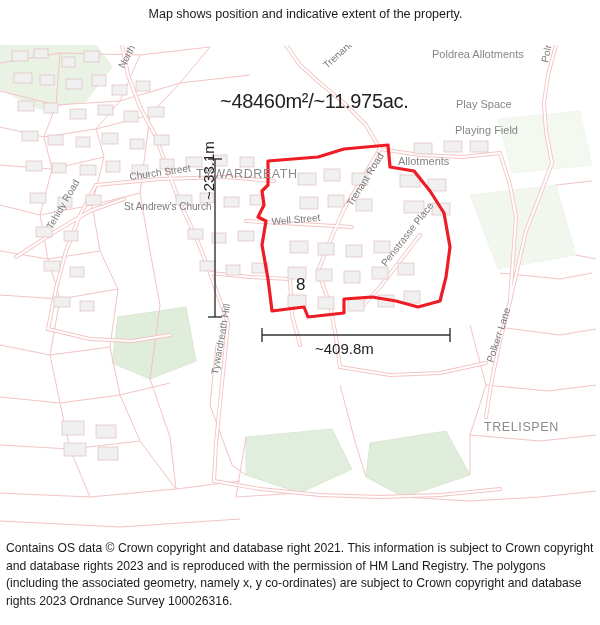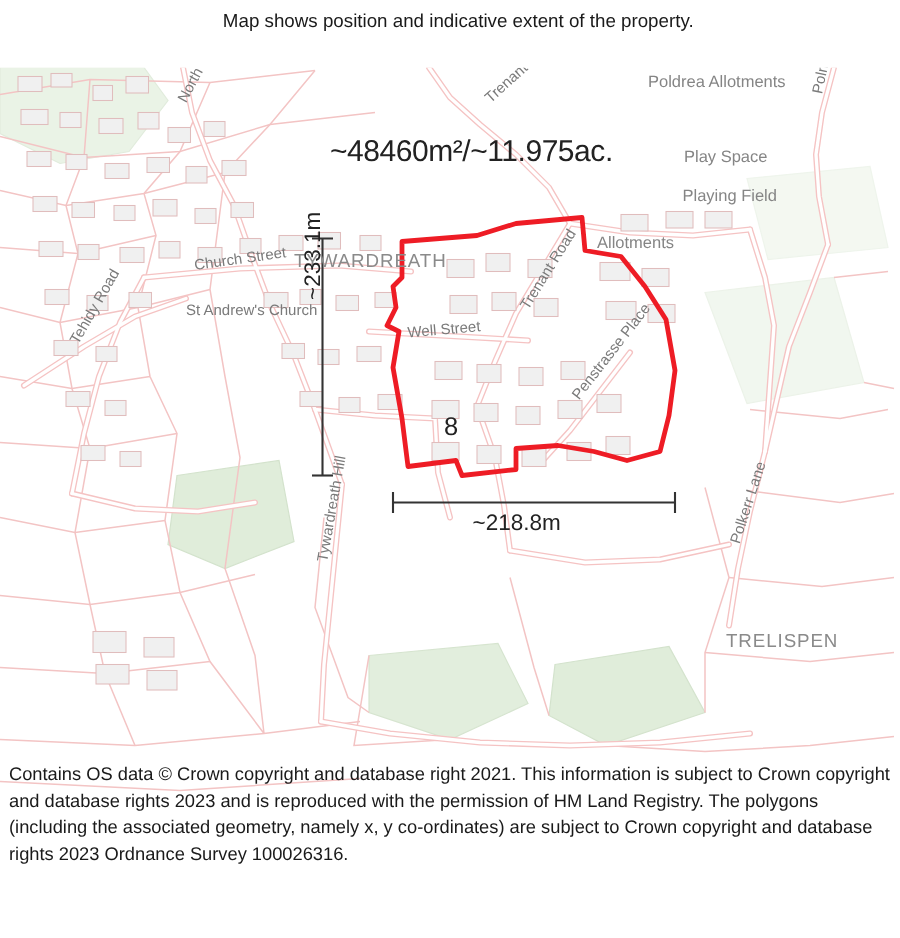--- a/index.html
+++ b/index.html
@@ -77,21 +77,21 @@
   .plot-number {
     left: 296px;
     top: 230px;
     font-size: 17px;
     color: #222222;
     font-weight: normal;
   }
   .footer {
     position: absolute;
     left: 0;
-    top: 508px;
+    top: 540px;
     width: 600px;
     padding: 0 6px;
     box-sizing: border-box;
     font-size: 12.2px;
     line-height: 17.5px;
     color: #1a1a1a;
   }
   .pl-name {
     font-size: 10px;
     fill: #7a7a7a;
@@ -329,18 +329,18 @@
       <text class="pl-name" x="352" y="162" transform="rotate(-58 352 162)">Trenant Road</text>
       <text class="pl-name" x="52" y="185" transform="rotate(-60 52 185)">Tehidy Road</text>
       <text class="pl-name" x="386" y="222" transform="rotate(-52 386 222)">Penstrasse Place</text>
       <text class="pl-name" x="218" y="330" transform="rotate(-80 218 330)">Tywardreath Hill</text>
       <text class="pl-name" x="493" y="318" transform="rotate(-72 493 318)">Polkerr Lane</text>
       <text class="pl-name big" x="484" y="386">TRELISPEN</text>
     </g>
   </svg>
 
   <div class="overlay-text area-label">~48460m²/~11.975ac.</div>
-  <div class="overlay-text width-label">~218.8m</div>
+  <div class="overlay-text width-label">~409.8m</div>
   <div class="overlay-text height-label">~233.1m</div>
   <div class="overlay-text plot-number">8</div>
 </div>
 
 <div class="footer">Contains OS data © Crown copyright and database right 2021. This information is subject to Crown copyright and database rights 2023 and is reproduced with the permission of HM Land Registry. The polygons (including the associated geometry, namely x, y co-ordinates) are subject to Crown copyright and database rights 2023 Ordnance Survey 100026316.</div>
 
 </body></html>

